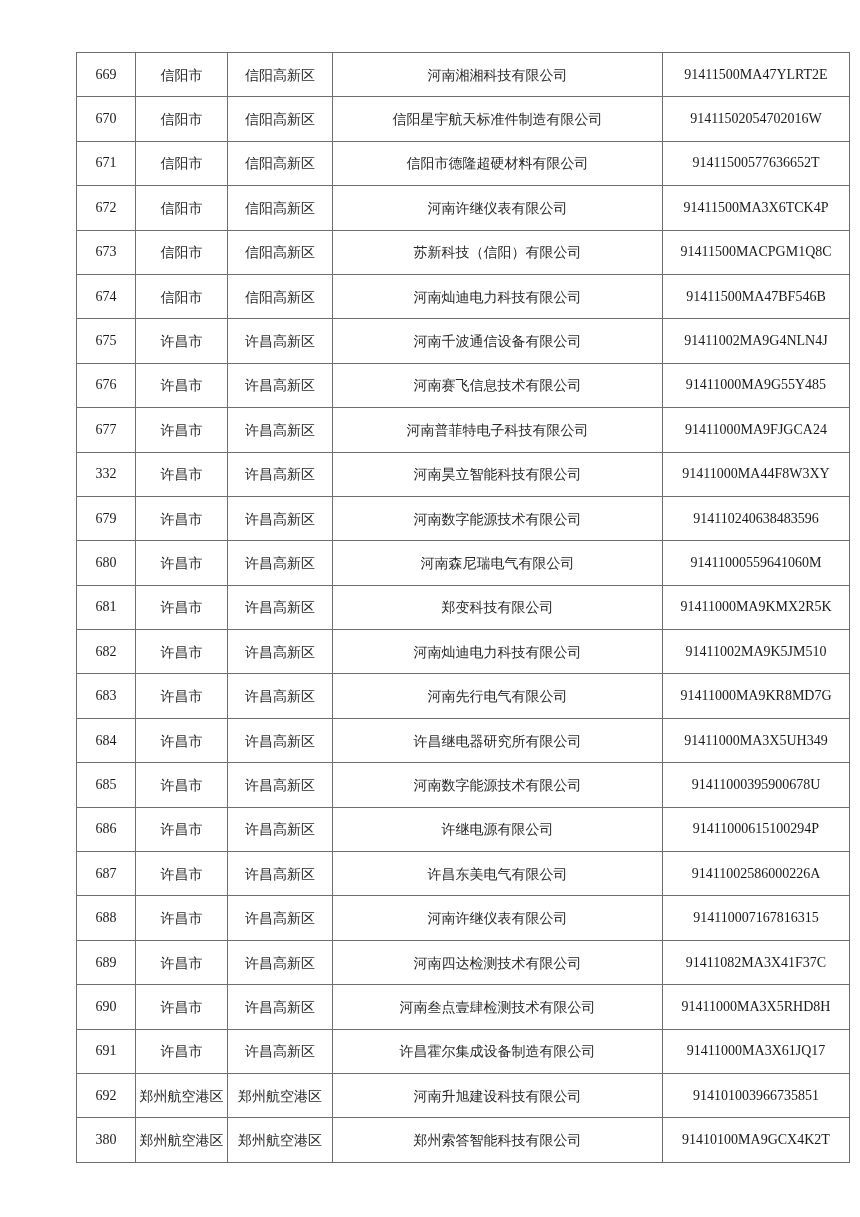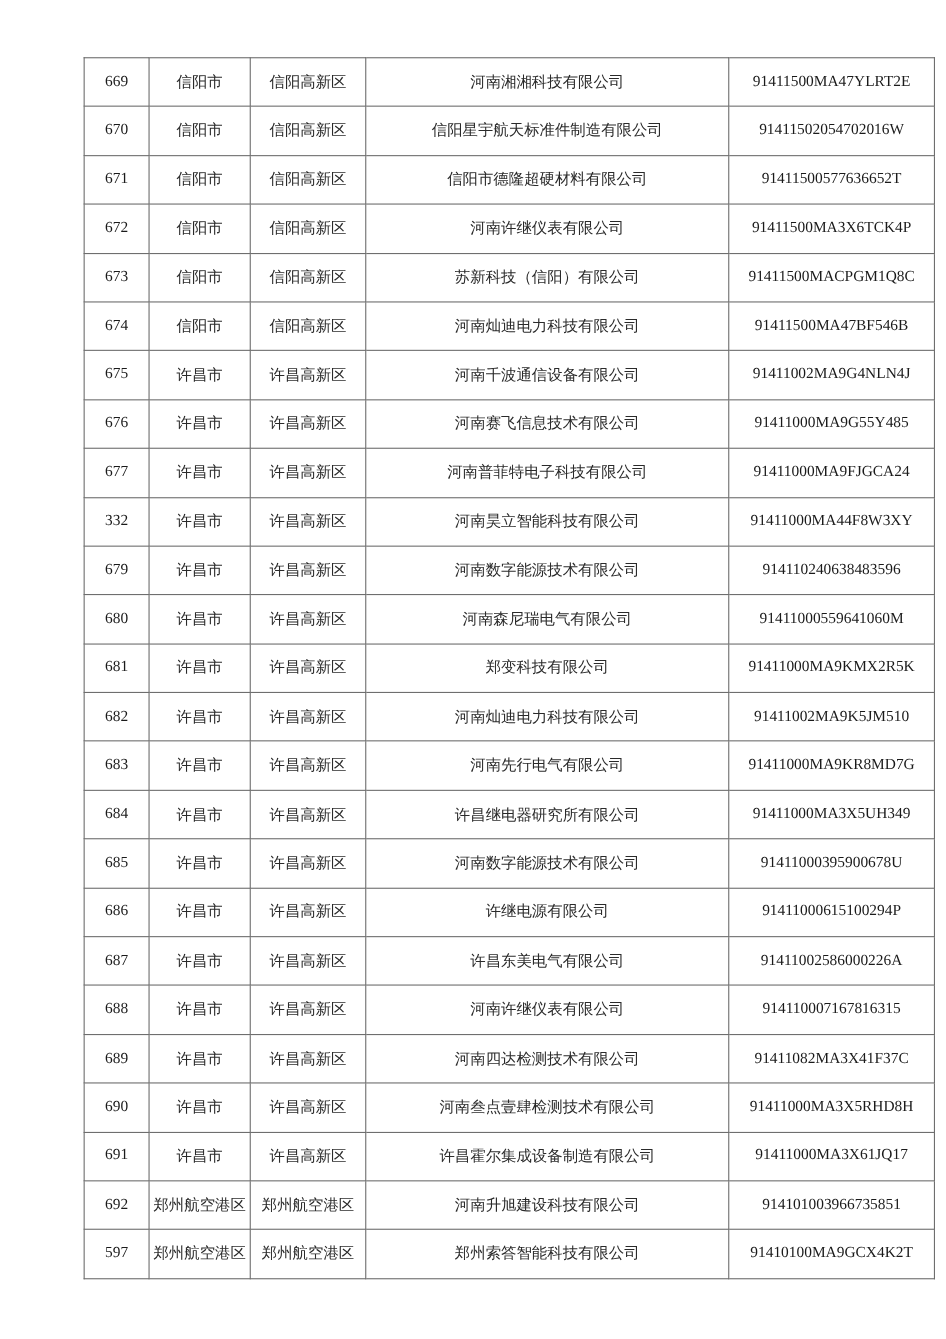--- a/index.html
+++ b/index.html
@@ -188,20 +188,20 @@
         <td class="code">91411000MA3X61JQ17</td>
       </tr>
       <tr>
         <td class="num">692</td>
         <td class="city">郑州航空港区</td>
         <td class="zone">郑州航空港区</td>
         <td class="company">河南升旭建设科技有限公司</td>
         <td class="code">914101003966735851</td>
       </tr>
       <tr>
-        <td class="num">597</td>
+        <td class="num">380</td>
         <td class="city">郑州航空港区</td>
         <td class="zone">郑州航空港区</td>
         <td class="company">郑州索答智能科技有限公司</td>
         <td class="code">91410100MA9GCX4K2T</td>
       </tr>
     </tbody>
 </table>
 
 </body></html>

